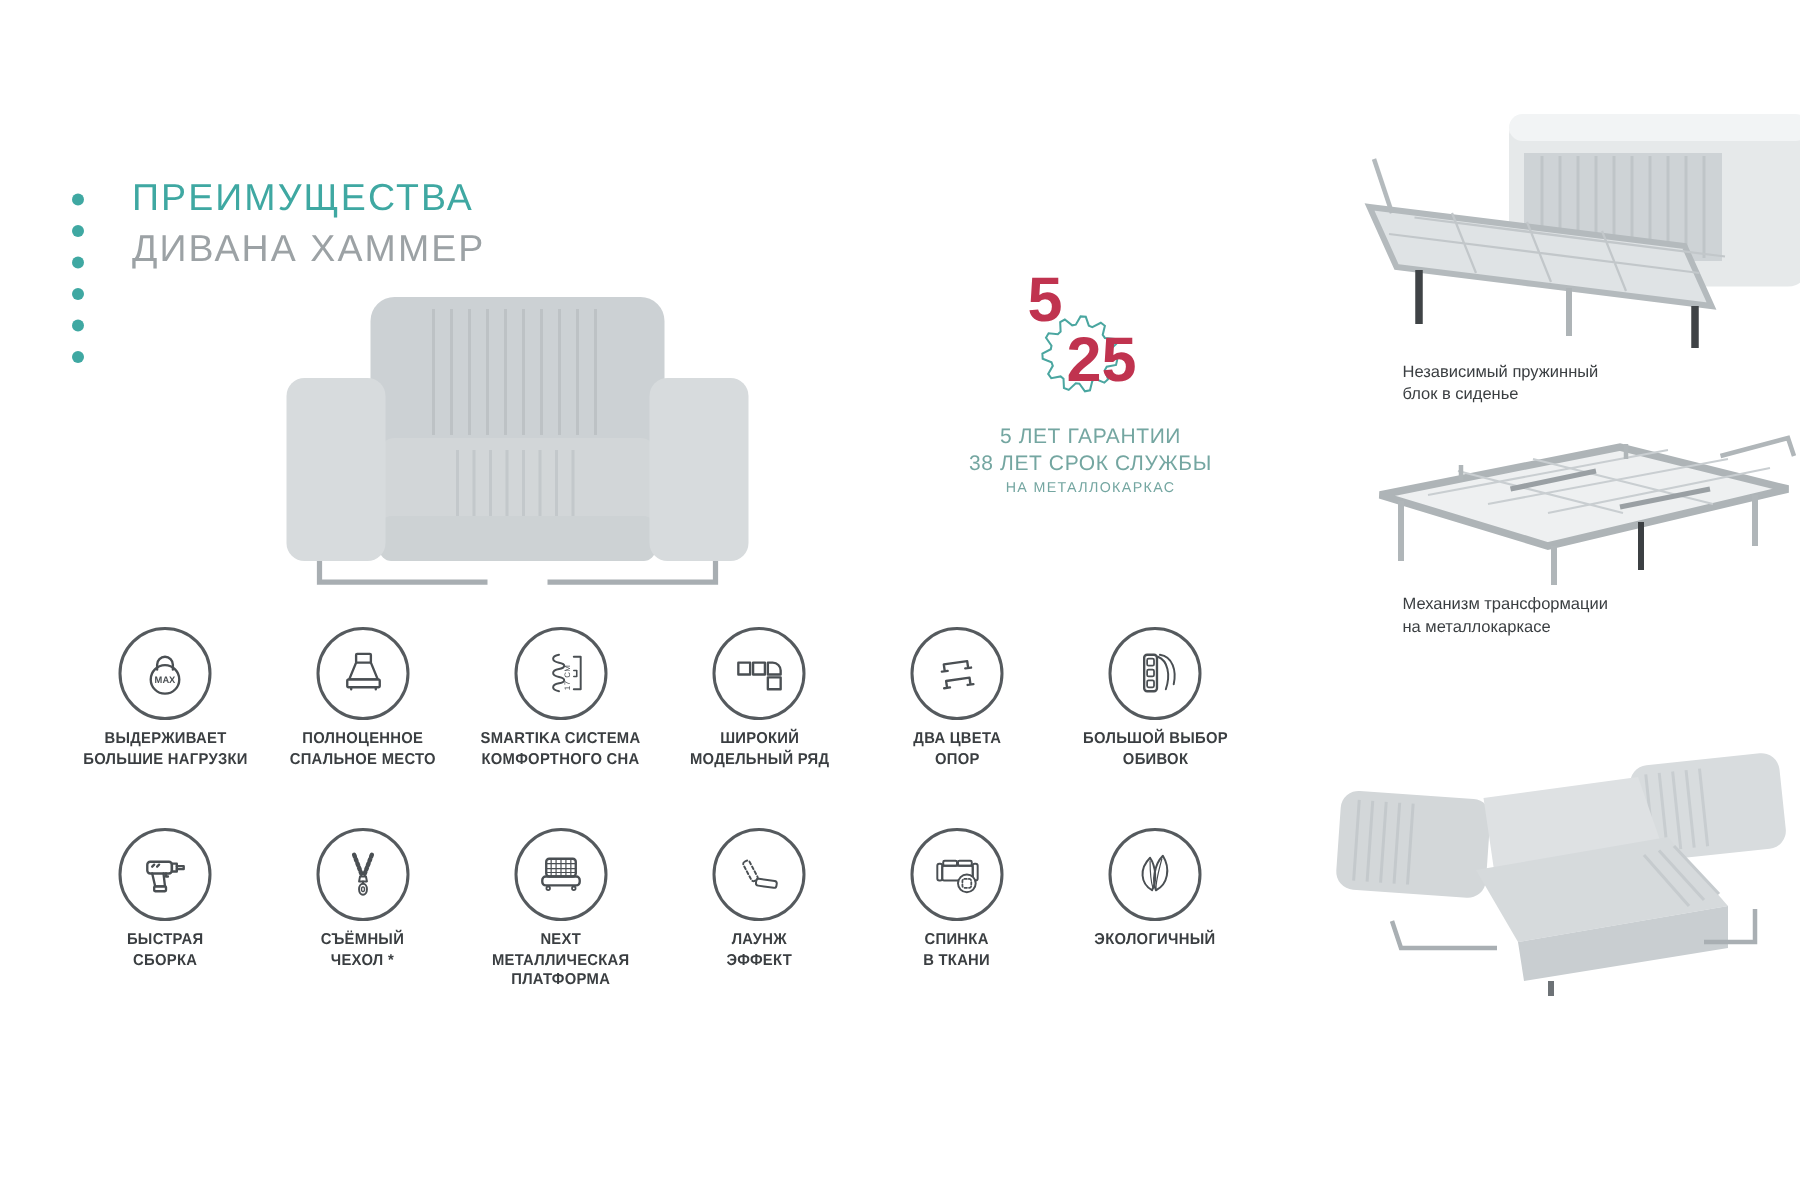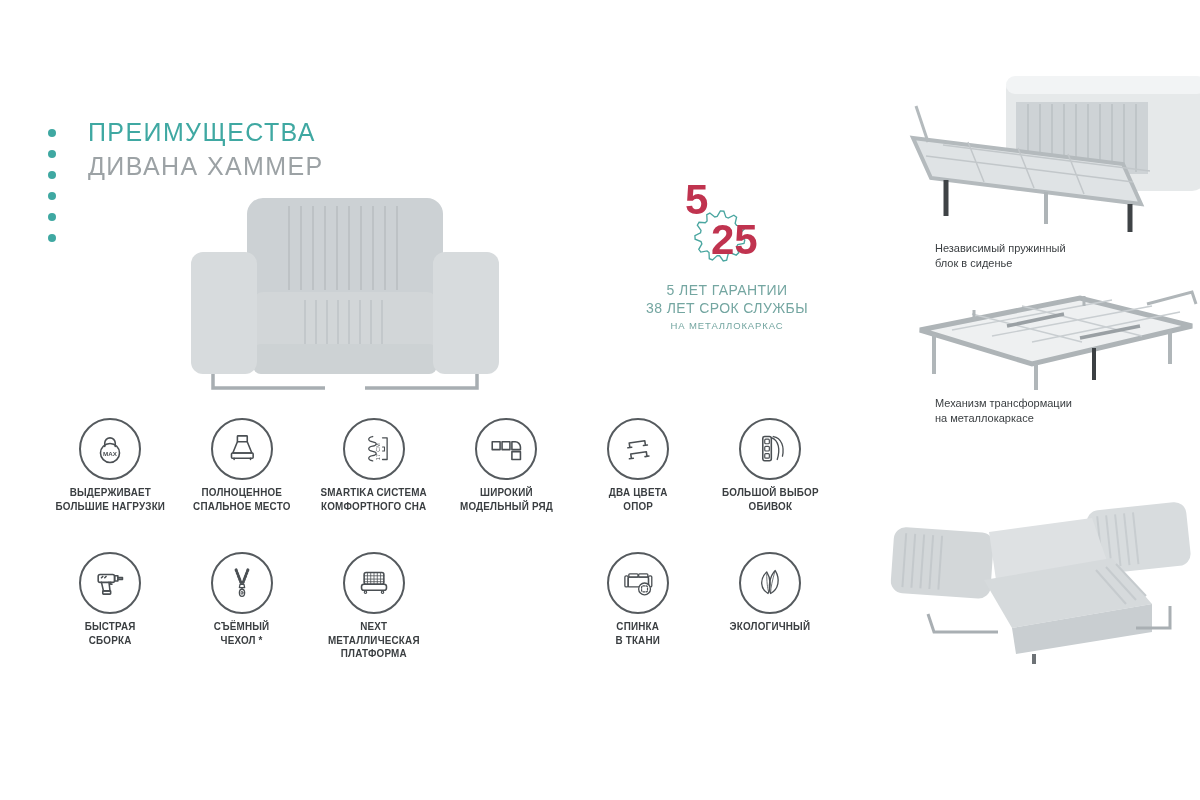--- a/index.html
+++ b/index.html
@@ -263,20 +263,30 @@
         <rect x="13" y="34" width="38" height="9" rx="3.5"></rect>
         <circle cx="19" cy="46" r="1.8" stroke-width="1.8"></circle>
         <circle cx="45" cy="46" r="1.8" stroke-width="1.8"></circle>
       </svg>
     </div>
     <div class="feat-label">NEXT
 МЕТАЛЛИЧЕСКАЯ
 ПЛАТФОРМА</div>
   </div>
 
+  <div class="feat" style="left:440px;top:552px">
+    <div class="circ">
+      <svg class="icon" width="42" height="42" viewBox="0 0 64 64">
+        <rect x="26" y="16" width="7" height="22" rx="2.5" transform="rotate(-28 29 40)" stroke-dasharray="3,2.6" stroke-width="2"></rect>
+        <rect x="29" y="36" width="21" height="7" rx="2.5" transform="rotate(8 29 40)" stroke-width="2"></rect>
+      </svg>
+    </div>
+    <div class="feat-label">ЛАУНЖ
+ЭФФЕКТ</div>
+  </div>
 
   <div class="feat" style="left:572px;top:552px">
     <div class="circ">
       <svg class="icon" width="42" height="42" viewBox="0 0 64 64">
         <rect x="17" y="23" width="31" height="15" rx="2" stroke-width="2"></rect>
         <rect x="18" y="18" width="14" height="5" rx="1.5" stroke-width="2"></rect>
         <rect x="33" y="18" width="14" height="5" rx="1.5" stroke-width="2"></rect>
         <rect x="12" y="21" width="5" height="17" rx="2" stroke-width="2"></rect>
         <rect x="48" y="21" width="5" height="17" rx="2" stroke-width="2"></rect>
         <circle cx="42" cy="41" r="9" fill="#fff" stroke-width="2"></circle>

